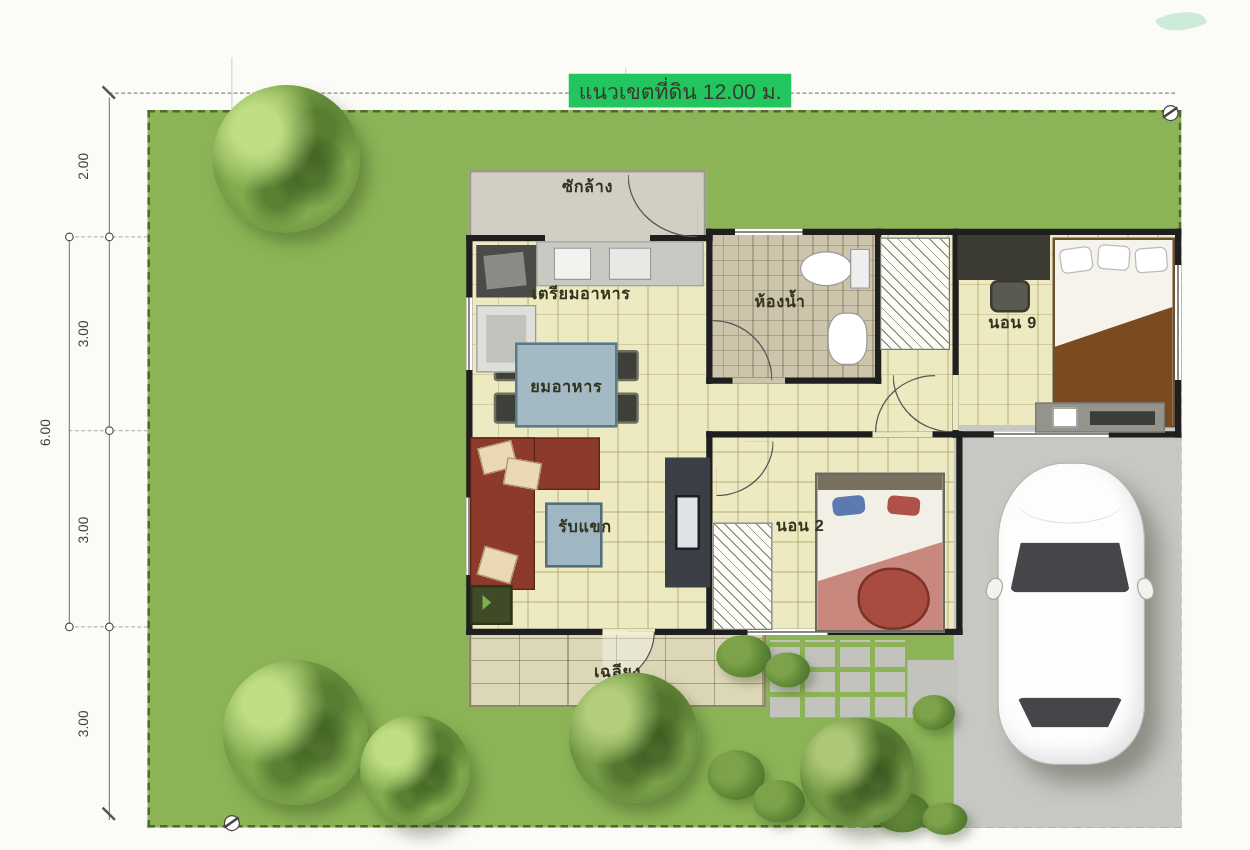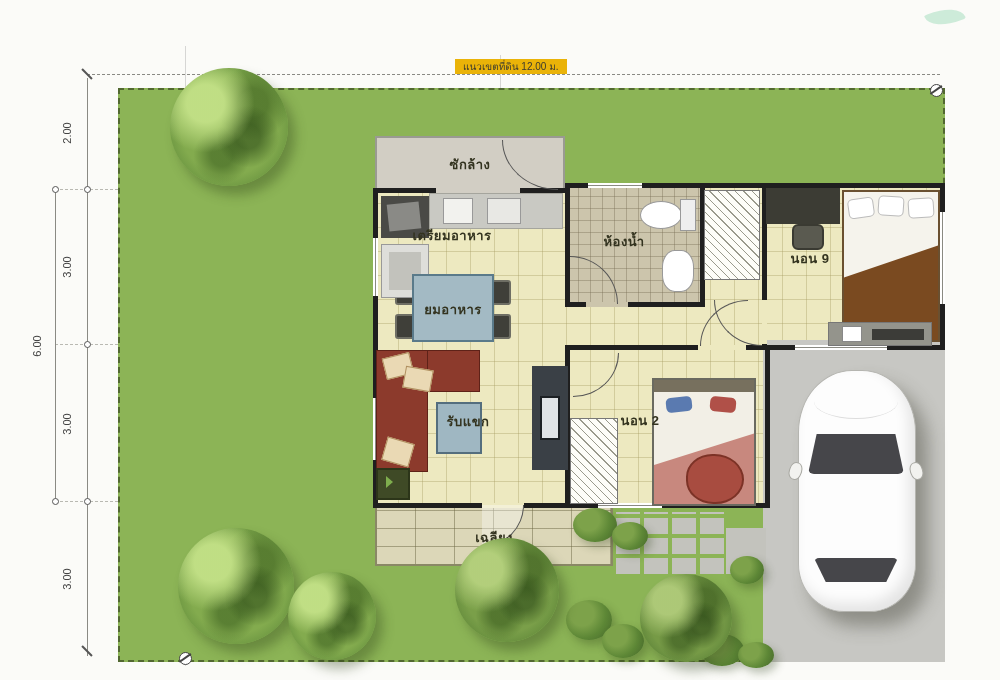--- a/index.html
+++ b/index.html
@@ -13,21 +13,21 @@
   .dimline{position:absolute;background:#8a8a84}
   .dimlbl{position:absolute;width:34px;height:14px;font-size:11px;color:#444;text-align:center;
           transform:rotate(-90deg)}
   .dot{position:absolute;width:7px;height:7px;border:1.5px solid #555;border-radius:50%;
        background:#fff;box-sizing:border-box}
   .tick{position:absolute;width:14px;height:2px;background:#555;transform:rotate(45deg)}
   .marker{position:absolute;width:13px;height:13px;border:1.5px solid #444;border-radius:50%;
           background:#fff;box-sizing:border-box}
   .marker i{position:absolute;left:-2px;top:4px;width:14px;height:1.5px;background:#444;
             transform:rotate(-35deg)}
-  .toplbl{position:absolute;font-size:10px;color:#3a3a30;background:#eab308;padding:0 8px;
+  .toplbl{position:absolute;font-size:17px;color:#3a3a30;background:#22c55e;padding:0 8px;
           white-space:nowrap}
   .wall{position:absolute;background:var(--wall,#1f1f1f)}
   .gap{position:absolute}
   .win{position:absolute}
   .win.h{background:linear-gradient(180deg,#fff 0 32%,#8a8a82 32% 64%,#fff 64%)}
   .win.v{background:linear-gradient(90deg,#fff 0 32%,#8a8a82 32% 64%,#fff 64%)}
   .arc{position:absolute;box-sizing:border-box}
   .floor-main{position:absolute;background-color:var(--interior,#ede9c0);
     background-image:repeating-linear-gradient(0deg,transparent 0 23px,rgba(160,150,90,.35) 23px 24px),
                      repeating-linear-gradient(90deg,transparent 0 23px,rgba(160,150,90,.35) 23px 24px)}
@@ -231,22 +231,22 @@
   <div class="tree" style="left:455px;top:538px;width:104px;height:104px;filter:brightness(.93)"></div>
   <div class="tree" style="left:640px;top:574px;width:92px;height:88px;filter:brightness(.9)"></div>
   <div class="bush" style="left:573px;top:508px;width:44px;height:34px"></div>
   <div class="bush" style="left:612px;top:522px;width:36px;height:28px"></div>
   <div class="bush" style="left:566px;top:600px;width:46px;height:40px"></div>
   <div class="bush" style="left:602px;top:624px;width:42px;height:34px"></div>
   <div class="bush" style="left:700px;top:634px;width:44px;height:32px"></div>
   <div class="bush" style="left:738px;top:642px;width:36px;height:26px"></div>
   <div class="bush" style="left:730px;top:556px;width:34px;height:28px"></div>
 
-  <div class="lbl" style="left:470px;top:164px">ซักล้าง</div>
-  <div class="lbl" style="left:452px;top:235px">เตรียมอาหาร</div>
+  <div class="lbl" style="left:470px;top:149px">ซักล้าง</div>
+  <div class="lbl" style="left:465px;top:235px">เตรียมอาหาร</div>
   <div class="lbl" style="left:453px;top:309px">ยมอาหาร</div>
   <div class="lbl" style="left:468px;top:421px">รับแขก</div>
   <div class="lbl" style="left:624px;top:241px">ห้องน้ำ</div>
   <div class="lbl" style="left:810px;top:258px">นอน 9</div>
   <div class="lbl" style="left:640px;top:420px">นอน 2</div>
   <div class="lbl" style="left:494px;top:537px">เฉลียง</div>
 
   <div class="logo">
     <div class="leaf"></div>
   </div>

